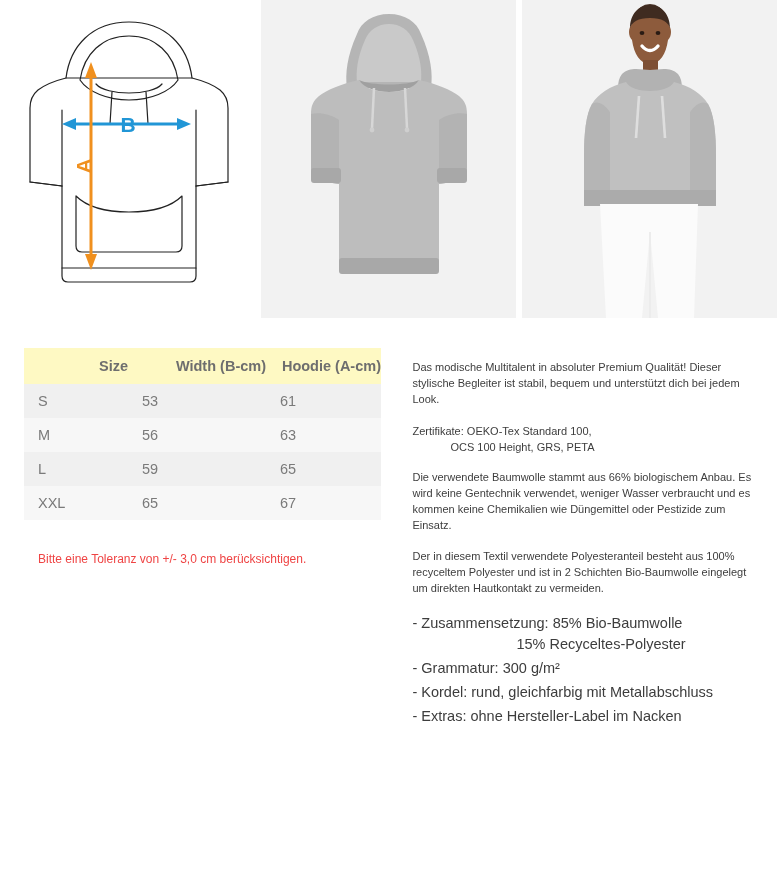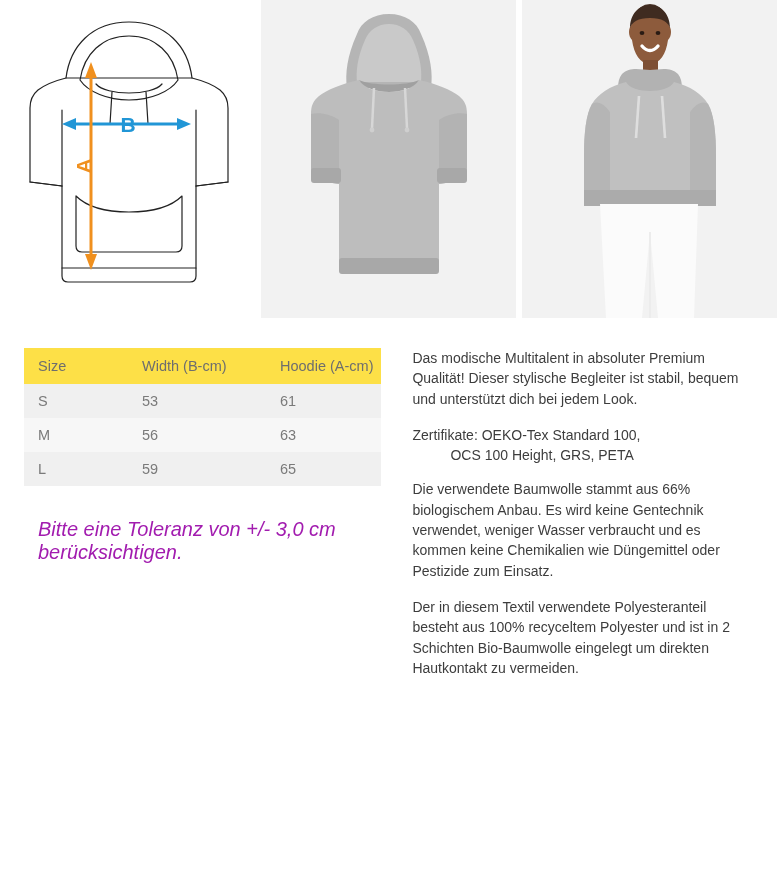--- a/index.html
+++ b/index.html
@@ -62,48 +62,47 @@
   }
 
   
   table.size-table {
     border-collapse: collapse;
     width: 357px;
     font-size: 14.5px;
     color: #6e6e6e;
   }
   table.size-table th {
-    text-align: left;
-    font-weight: normal;
+    text-align: right;
+    font-weight: bold;
     padding: 10px 0 10px 14px;
     color: #6e6e6e;
-    background: #fde047;
+    background: #fef9c3;
   }
   table.size-table td {
     padding: 9px 0 9px 14px;
     color: #7a7a7a;
   }
   table.size-table tbody tr:nth-child(odd) { background: #f0f0f0; }
   table.size-table tbody tr:nth-child(even) { background: #f7f7f7; }
   .col-size { width: 104px; }
   .col-width { width: 138px; }
   .col-height { width: 115px; }
 
   .tolerance {
     margin-top: 32px;
-    font-size: 20px;
-    color: #a21caf;
+    font-size: 12px;
+    color: #ef4444;
     padding-left: 14px;
-    font-style: italic;
   }
 
   
   .desc p {
-    margin: 0 0 16px 0;
-    font-size: 14px;
+    margin: 12px 0 16px 0;
+    font-size: 11px;
     line-height: 1.45;
     color: #3d3d3d;
   }
   .desc p.tight { margin-bottom: 14px; }
   .indent-1 { display: block; padding-left: 38px; }
   .indent-2 { display: block; padding-left: 38px; }
   .spec-list p {
     margin: 0 0 3px 0;
     font-size: 14.5px;
     line-height: 1.45;
@@ -248,32 +247,47 @@
           <tr>
             <td>M</td>
             <td>56</td>
             <td>63</td>
           </tr>
           <tr>
             <td>L</td>
             <td>59</td>
             <td>65</td>
           </tr>
+          <tr>
+            <td>XXL</td>
+            <td>65</td>
+            <td>67</td>
+          </tr>
         </tbody>
       </table>
 
       <div class="tolerance">Bitte eine Toleranz von +/- 3,0 cm berücksichtigen.</div>
     </div>
 
     <div class="right-col desc">
       <p>Das modische Multitalent in absoluter Premium Qualität! Dieser stylische Begleiter ist stabil, bequem und unterstützt dich bei jedem Look.</p>
 
       <p class="tight">
         <span>Zertifikate: OEKO-Tex Standard 100,</span>
         <span class="indent-2">OCS 100 Height, GRS, PETA</span>
       </p>
 
       <p>Die verwendete Baumwolle stammt aus 66% biologischem Anbau. Es wird keine Gentechnik verwendet, weniger Wasser verbraucht und es kommen keine Chemikalien wie Düngemittel oder Pestizide zum Einsatz.</p>
       <p>Der in diesem Textil verwendete Polyesteranteil besteht aus 100% recyceltem Polyester und ist in 2 Schichten Bio-Baumwolle eingelegt um direkten Hautkontakt zu vermeiden.</p>
 
+      <div class="spec-list">
+        <p>
+          <span>- Zusammensetzung: 85% Bio-Baumwolle</span>
+          <span class="spec-indent">15% Recyceltes-Polyester</span>
+        </p>
+        <p>- Grammatur: 300 g/m²</p>
+        <p>- Kordel: rund, gleichfarbig mit Metallabschluss</p>
+        <p>- Extras: ohne Hersteller-Label im Nacken</p>
+
+      </div>
     </div>
   </div>
 </div>
 
 </body></html>

